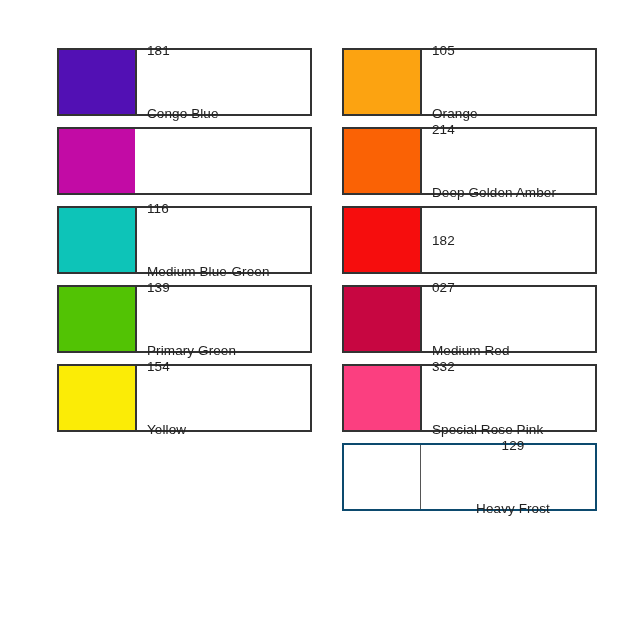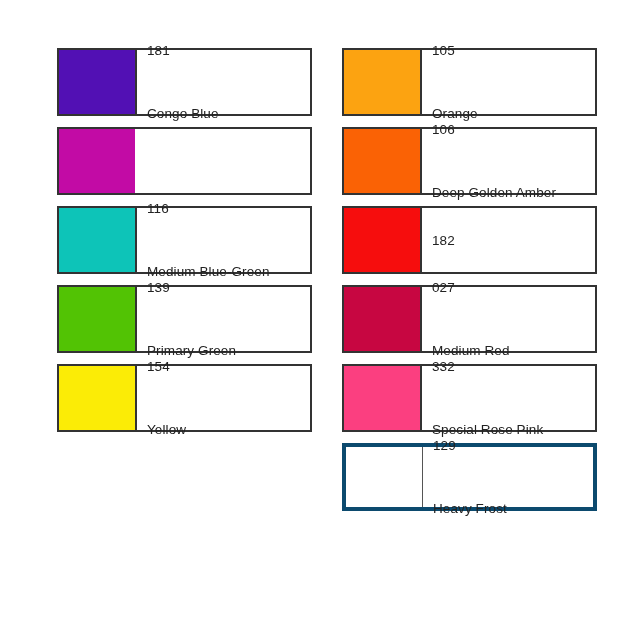--- a/index.html
+++ b/index.html
@@ -37,21 +37,22 @@
     display: flex;
     flex-direction: row;
     align-items: stretch;
     box-sizing: border-box;
     width: 255px;
     height: 68px;
     border: 2px solid #333333;
     background: #ffffff;
   }
   .swatch-card.is-clear {
-    border: 4px solid #0c4a6e;
+    border: 2px solid #0c4a6e;
+    text-align: center;
   }
   .swatch-chip {
     flex: 0 0 76px;
     width: 76px;
     align-self: stretch;
     background: #ffffff;
   }
   .swatch-card.is-clear .swatch-chip {
     border-right: 1px solid #555555;
   }
@@ -124,21 +125,21 @@
         <div class="swatch-card">
           <div class="swatch-chip" style="background: rgb(252, 163, 17);"></div>
           <div class="swatch-info">
             <div class="swatch-code">105</div>
             <div class="swatch-name">Orange</div>
           </div>
         </div>
         <div class="swatch-card">
           <div class="swatch-chip" style="background: rgb(250, 98, 5);"></div>
           <div class="swatch-info">
-            <div class="swatch-code">106</div>
+            <div class="swatch-code">214</div>
             <div class="swatch-name">Deep Golden Amber</div>
           </div>
         </div>
         <div class="swatch-card">
           <div class="swatch-chip" style="background: rgb(246, 13, 13);"></div>
           <div class="swatch-info">
             <div class="swatch-code">182</div>
           </div>
         </div>
         <div class="swatch-card">

